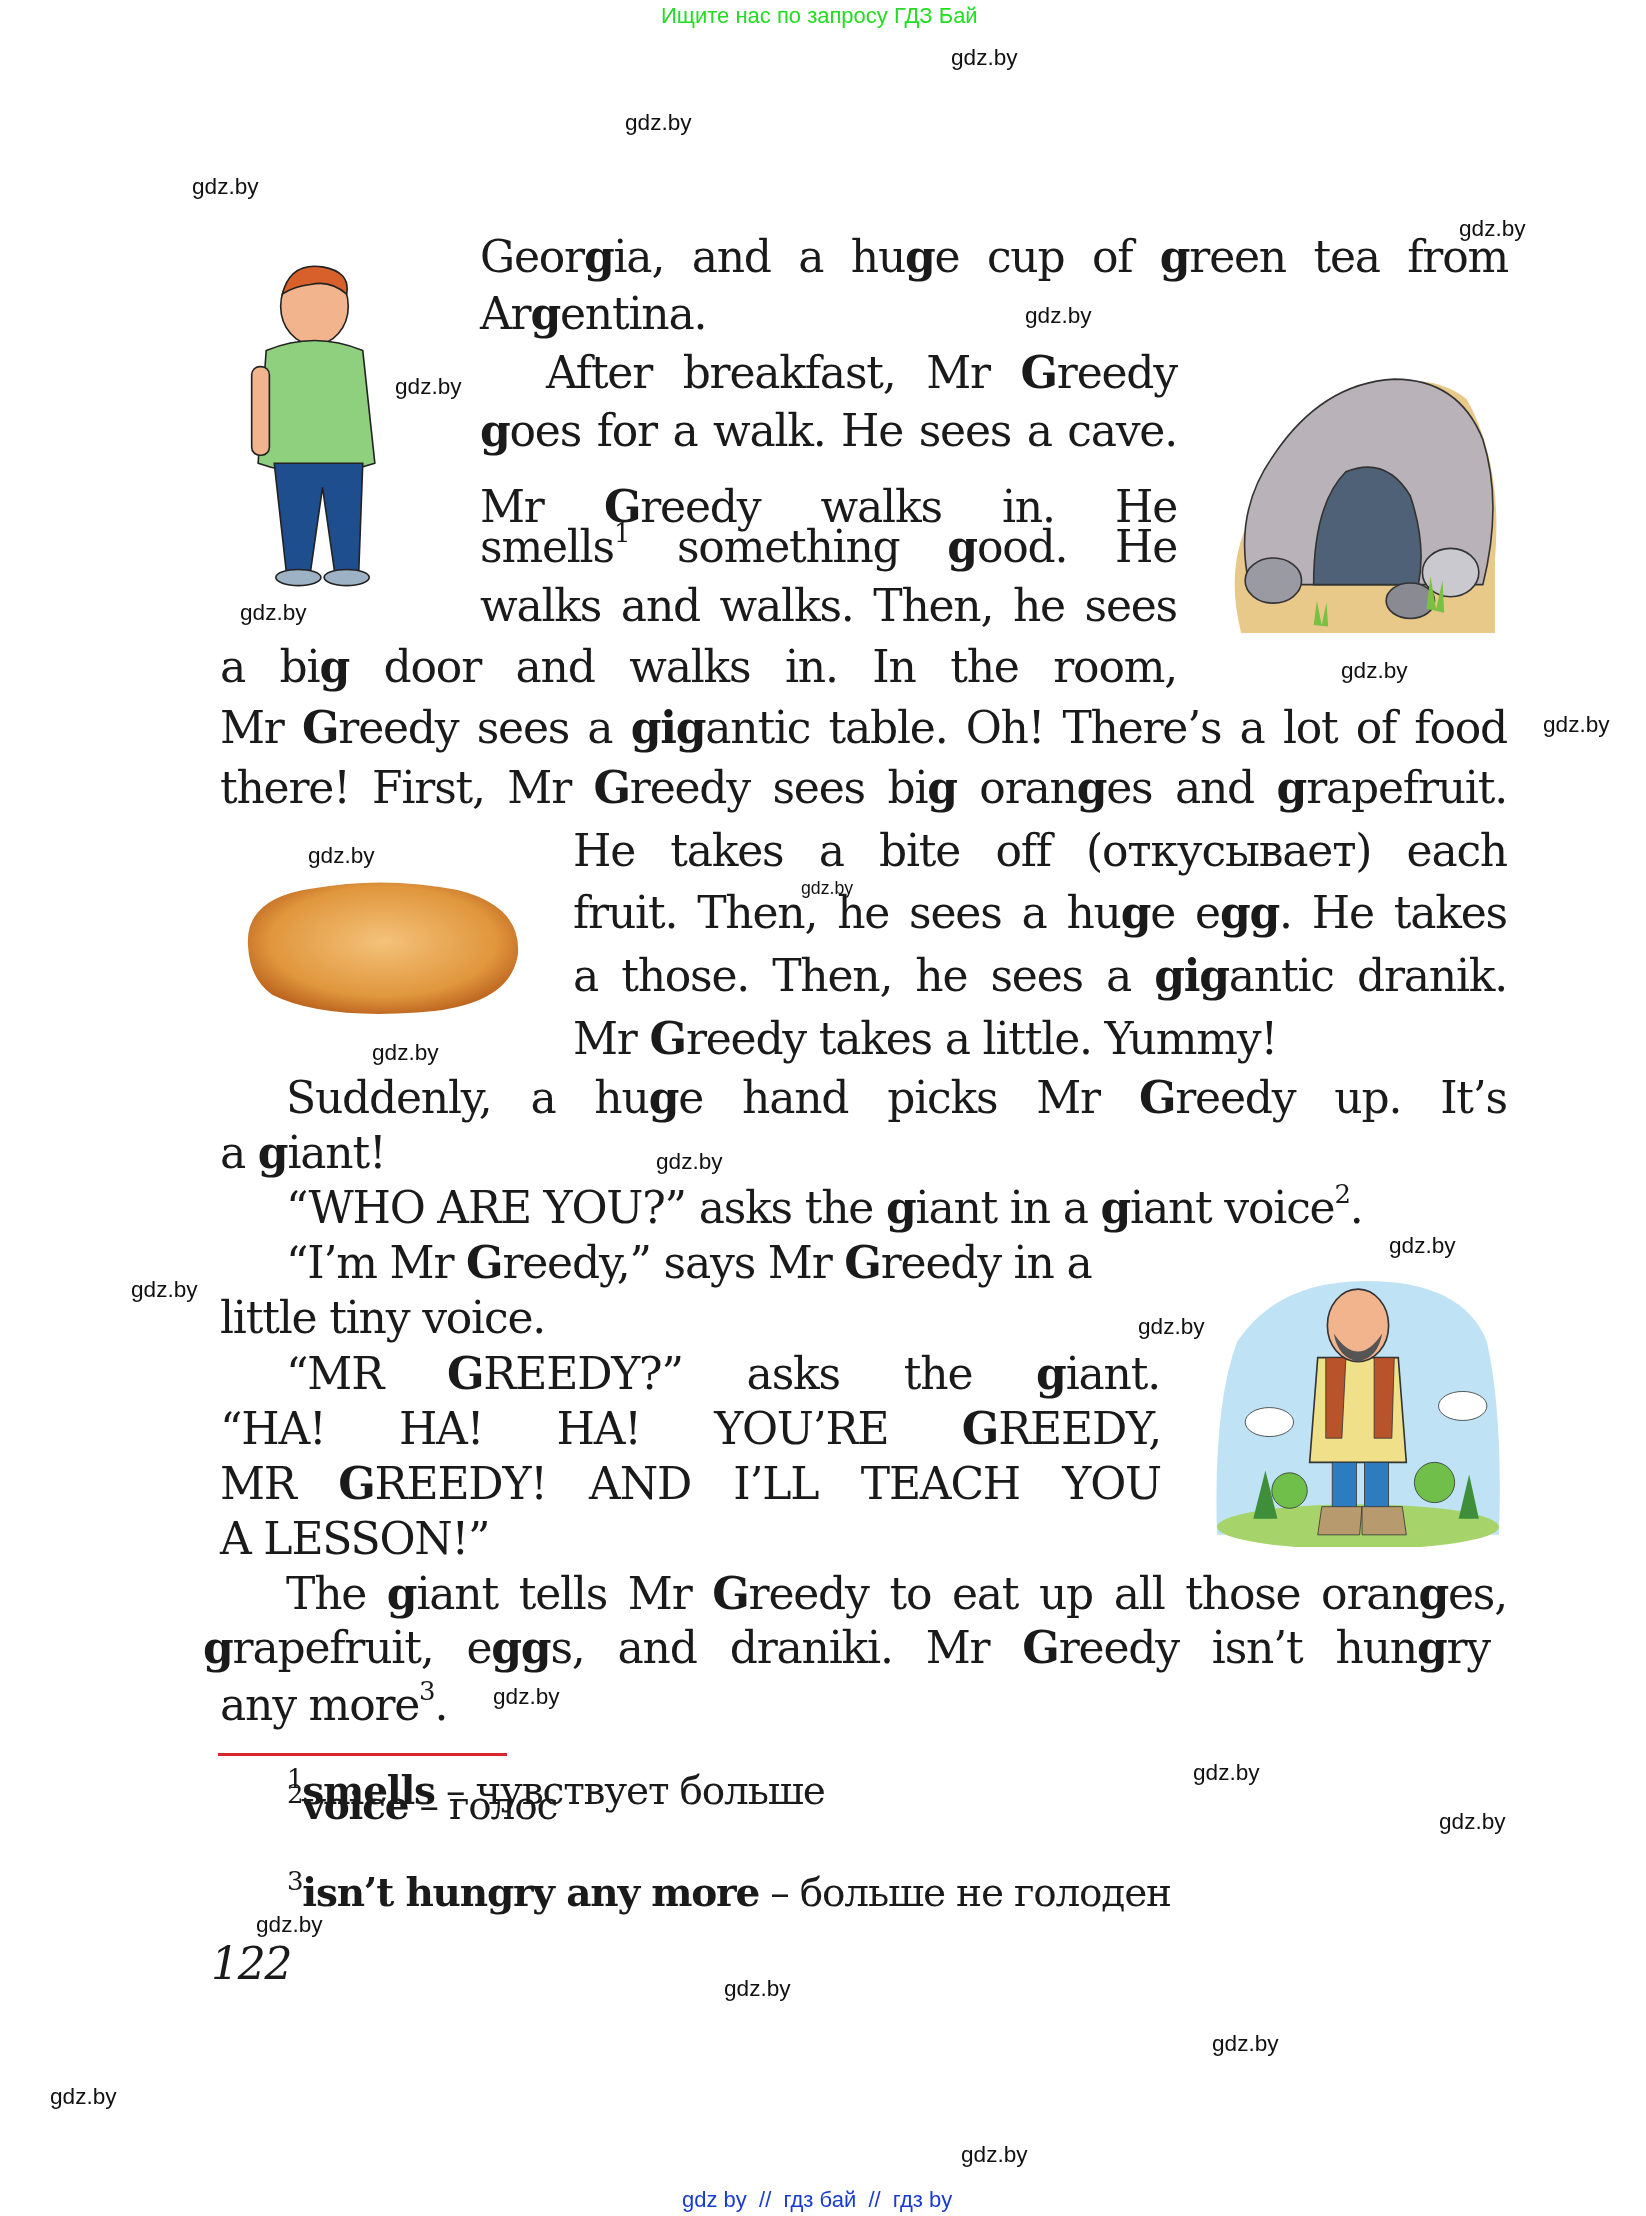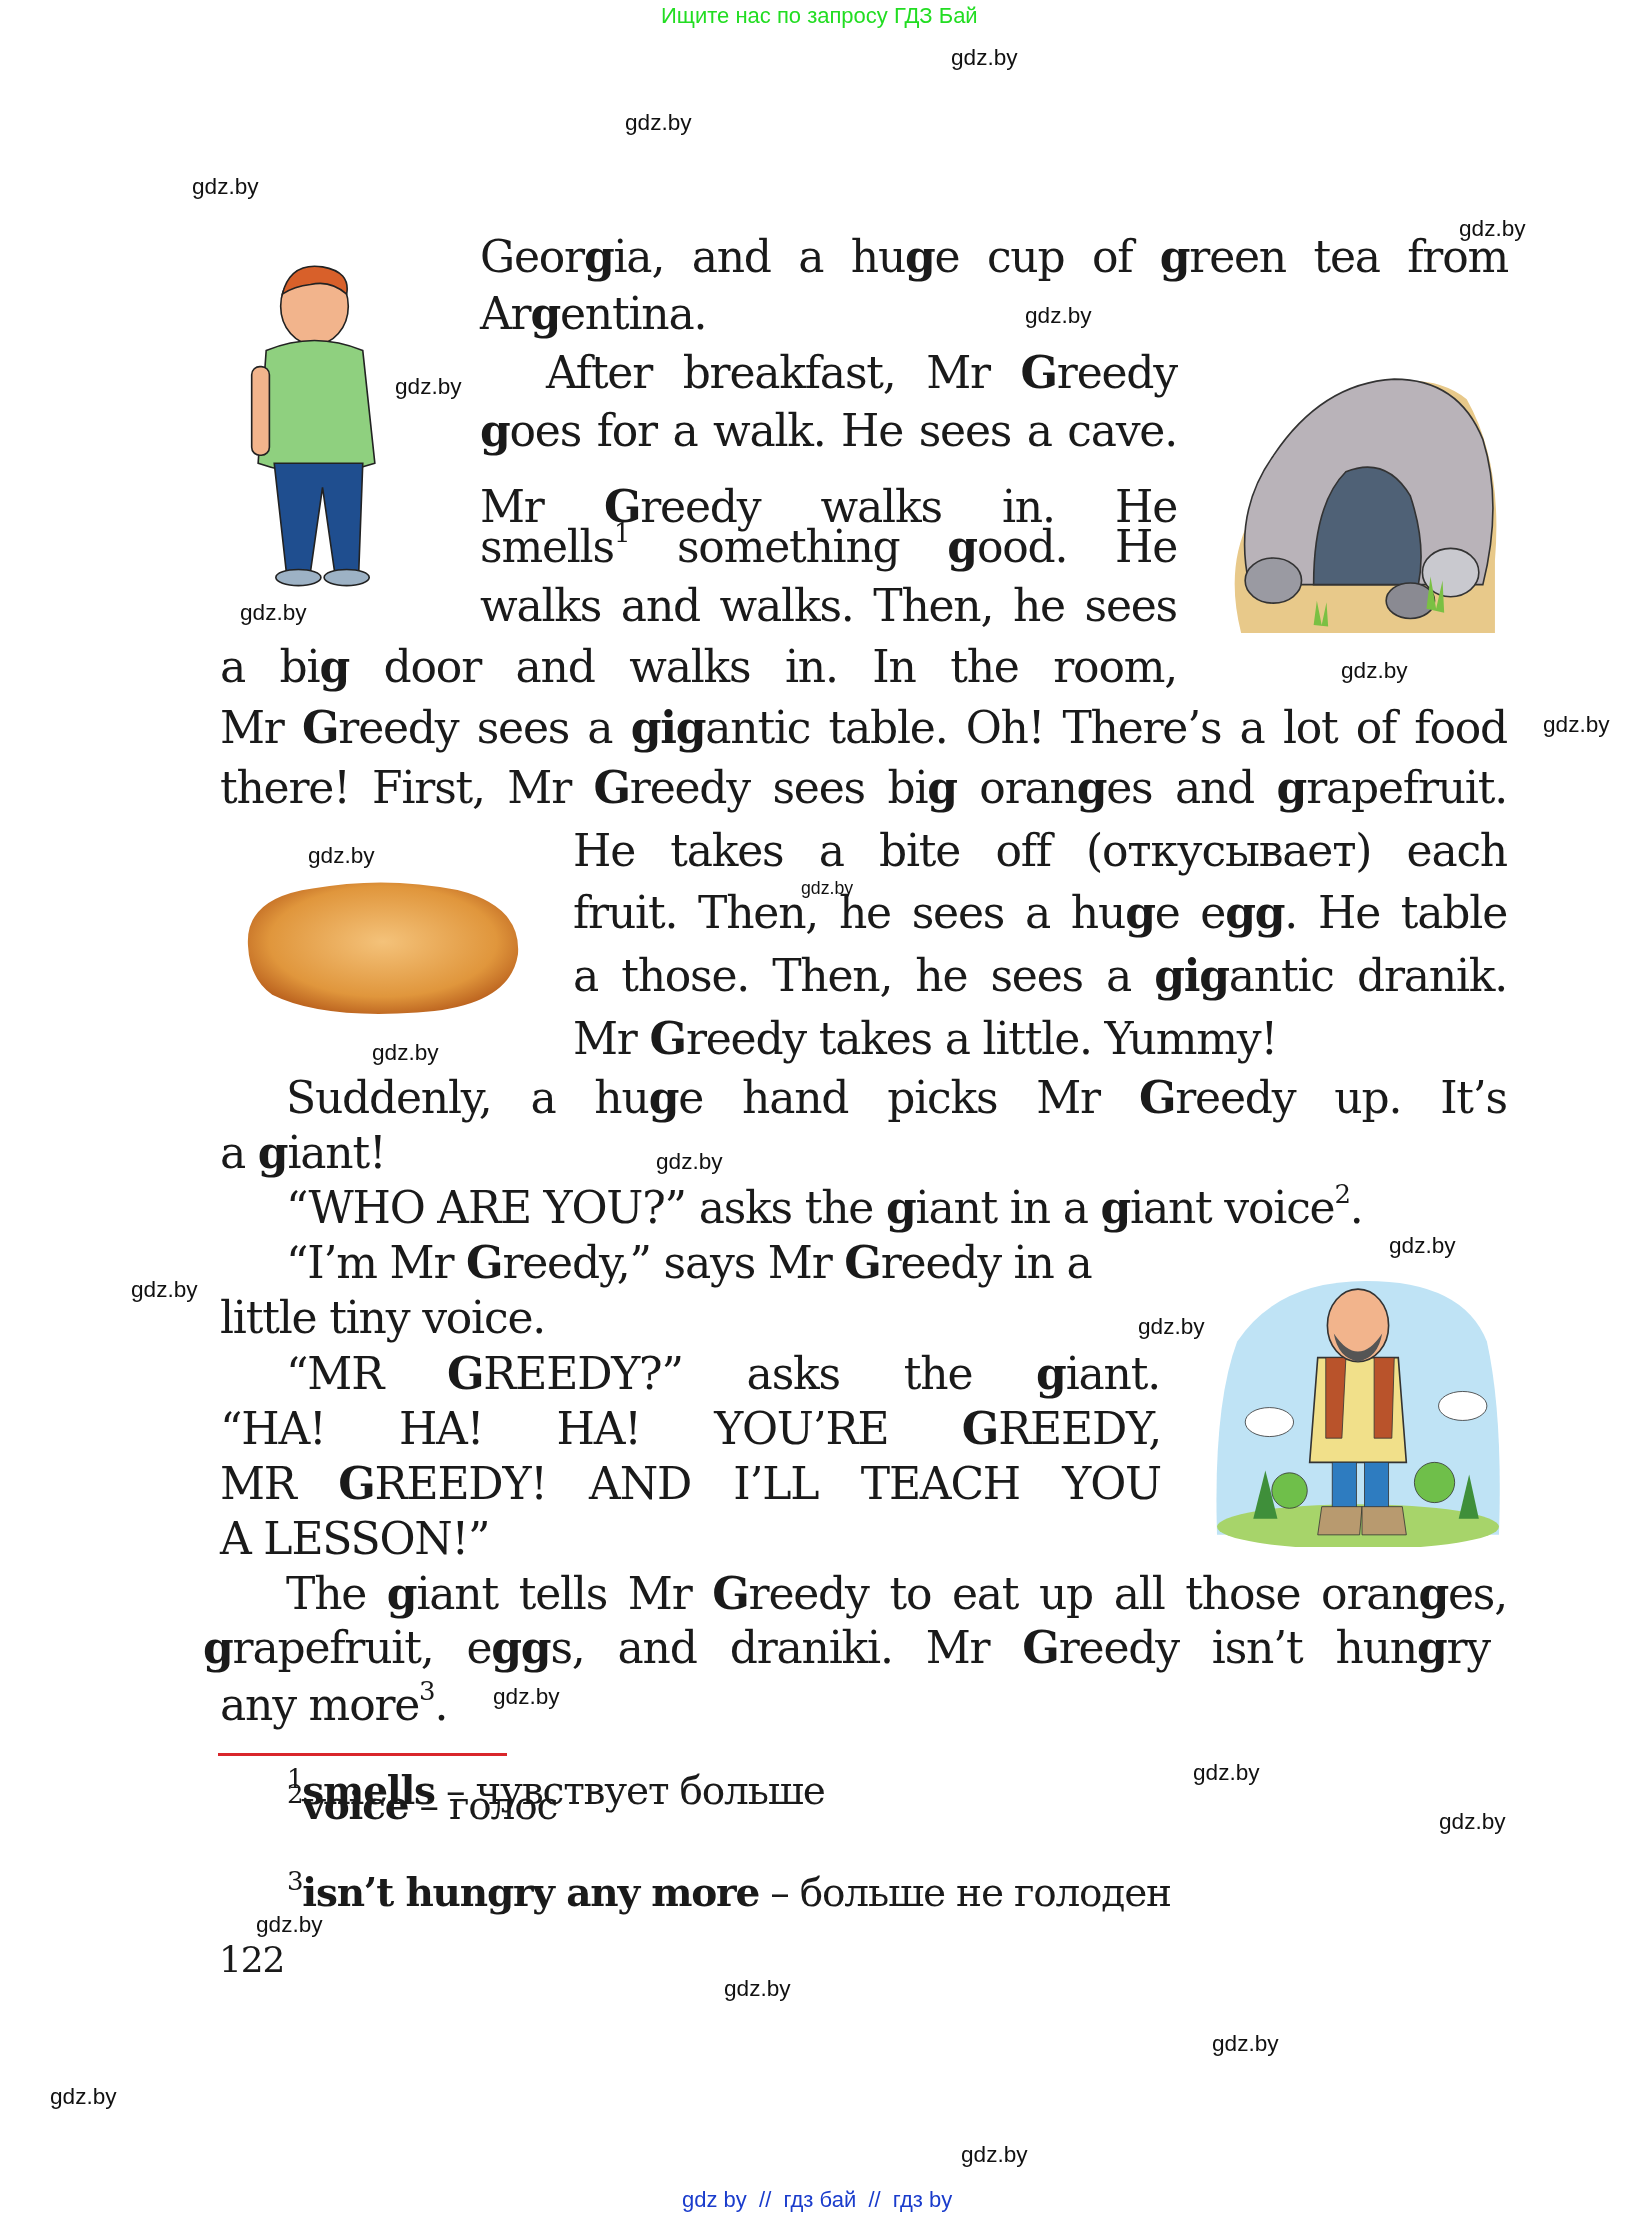--- a/index.html
+++ b/index.html
@@ -7,21 +7,21 @@
   .abs { position:absolute; }
   .banner { font-family:"Liberation Sans", sans-serif; font-size:22px; color:#22dd22; left:661px; top:3.2px; }
   .wm { font-family:"Liberation Sans", sans-serif; font-size:22.6px; color:#111; }
   .footer-links { font-family:"Liberation Sans", sans-serif; font-size:22px; color:#1a3ccc; left:682px; top:2187px; white-space:pre; }
   .line { font-family:"DejaVu Serif", serif; font-size:44px; line-height:1; white-space:nowrap; letter-spacing:-1.2px; }
   .just { text-align:justify; text-align-last:justify; }
   .b { font-weight:bold; }
   sup { font-size:26px; vertical-align:top; position:relative; top:-4.8px; }
   .fn { font-size:39px; }
   .rule { left:218px; top:1753px; width:289px; height:3.2px; background:#d9262b; }
-  .pagenum { font-size:36px; left:219px; top:1942px; }
+  .pagenum { font-size:44px; left:211px; top:1942px;font-style:italic; }
   .illus { position:absolute; }
 </style>
 </head>
 <body>
 
 <div class="abs banner">Ищите нас по запросу ГДЗ Бай</div>
 
 <div class="abs wm" style="left:951px;top:45px">gdz.by</div>
 <div class="abs wm" style="left:625px;top:110px">gdz.by</div>
 <div class="abs wm" style="left:192px;top:174px">gdz.by</div>
@@ -134,21 +134,21 @@
 <div class="abs line just" style="left:220px;top:706px;width:1287px">
   <span>Mr </span><span class="b">G</span><span>reedy sees a </span><span class="b">gig</span><span>antic table. Oh! There’s a lot of food</span>
 </div>
 <div class="abs line just" style="left:220px;top:766px;width:1287px">
   <span>there! First, Mr </span><span class="b">G</span><span>reedy sees bi</span><span class="b">g</span><span> oran</span><span class="b">g</span><span>es and </span><span class="b">g</span><span>rapefruit.</span>
 </div>
 <div class="abs line just" style="left:573px;top:829px;width:934px">
   <span>He takes a bite off (откусывает) each</span>
 </div>
 <div class="abs line just" style="left:573px;top:891px;width:934px">
-  <span>fruit. Then, he sees a hu</span><span class="b">g</span><span>e e</span><span class="b">gg</span><span>. He table</span>
+  <span>fruit. Then, he sees a hu</span><span class="b">g</span><span>e e</span><span class="b">gg</span><span>. He takes</span>
 </div>
 <div class="abs line just" style="left:573px;top:954px;width:934px">
   <span>a those. Then, he sees a </span><span class="b">gig</span><span>antic dranik.</span>
 </div>
 <div class="abs line" style="left:573px;top:1017px">
   <span>Mr </span><span class="b">G</span><span>reedy takes a little. Yummy!</span>
 </div>
 <div class="abs line just" style="left:286px;top:1076px;width:1221px">
   <span>Suddenly, a hu</span><span class="b">g</span><span>e hand picks Mr </span><span class="b">G</span><span>reedy up. It’s</span>
 </div>

